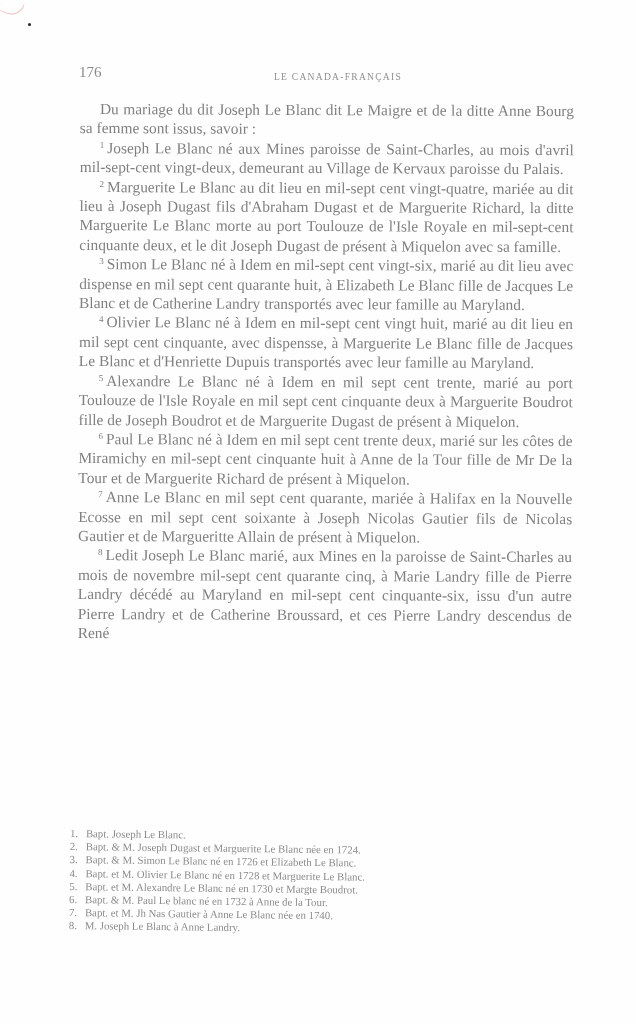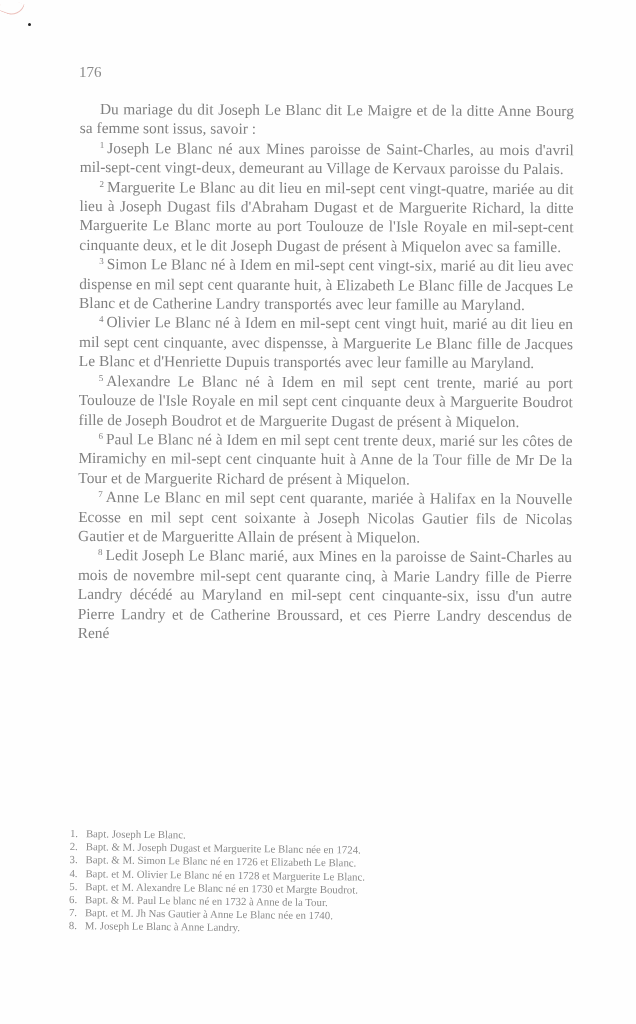--- a/index.html
+++ b/index.html
@@ -102,20 +102,21 @@
     }
   </style>
 </head>
 <body>
 
 <div class="page">
   <div class="corner-mark"></div>
   <div class="dot"></div>
 
   <div class="page-number">176</div>
+  <div class="running-head">LE CANADA-FRANÇAIS</div>
 
   <div class="body-text">
     <p class="para">Du mariage du dit Joseph Le Blanc dit Le Maigre et de la ditte Anne Bourg sa femme sont issus, savoir :</p>
     <p class="para"><sup>1</sup><span>Joseph Le Blanc né aux Mines paroisse de Saint-Charles, au mois d'avril mil-sept-cent vingt-deux, demeurant au Village de Kervaux paroisse du Palais.</span></p>
     <p class="para"><sup>2</sup><span>Marguerite Le Blanc au dit lieu en mil-sept cent vingt-quatre, mariée au dit lieu à Joseph Dugast fils d'Abraham Dugast et de Marguerite Richard, la ditte Marguerite Le Blanc morte au port Toulouze de l'Isle Royale en mil-sept-cent cinquante deux, et le dit Joseph Dugast de présent à Miquelon avec sa famille.</span></p>
     <p class="para"><sup>3</sup><span>Simon Le Blanc né à Idem en mil-sept cent vingt-six, marié au dit lieu avec dispense en mil sept cent quarante huit, à Elizabeth Le Blanc fille de Jacques Le Blanc et de Catherine Landry transportés avec leur famille au Maryland.</span></p>
     <p class="para"><sup>4</sup><span>Olivier Le Blanc né à Idem en mil-sept cent vingt huit, marié au dit lieu en mil sept cent cinquante, avec dispensse, à Marguerite Le Blanc fille de Jacques Le Blanc et d'Henriette Dupuis transportés avec leur famille au Maryland.</span></p>
     <p class="para"><sup>5</sup><span>Alexandre Le Blanc né à Idem en mil sept cent trente, marié au port Toulouze de l'Isle Royale en mil sept cent cinquante deux à Marguerite Boudrot fille de Joseph Boudrot et de Marguerite Dugast de présent à Miquelon.</span></p>
     <p class="para"><sup>6</sup><span>Paul Le Blanc né à Idem en mil sept cent trente deux, marié sur les côtes de Miramichy en mil-sept cent cinquante huit à Anne de la Tour fille de Mr De la Tour et de Marguerite Richard de présent à Miquelon.</span></p>
     <p class="para"><sup>7</sup><span>Anne Le Blanc en mil sept cent quarante, mariée à Halifax en la Nouvelle Ecosse en mil sept cent soixante à Joseph Nicolas Gautier fils de Nicolas Gautier et de Margueritte Allain de présent à Miquelon.</span></p>

